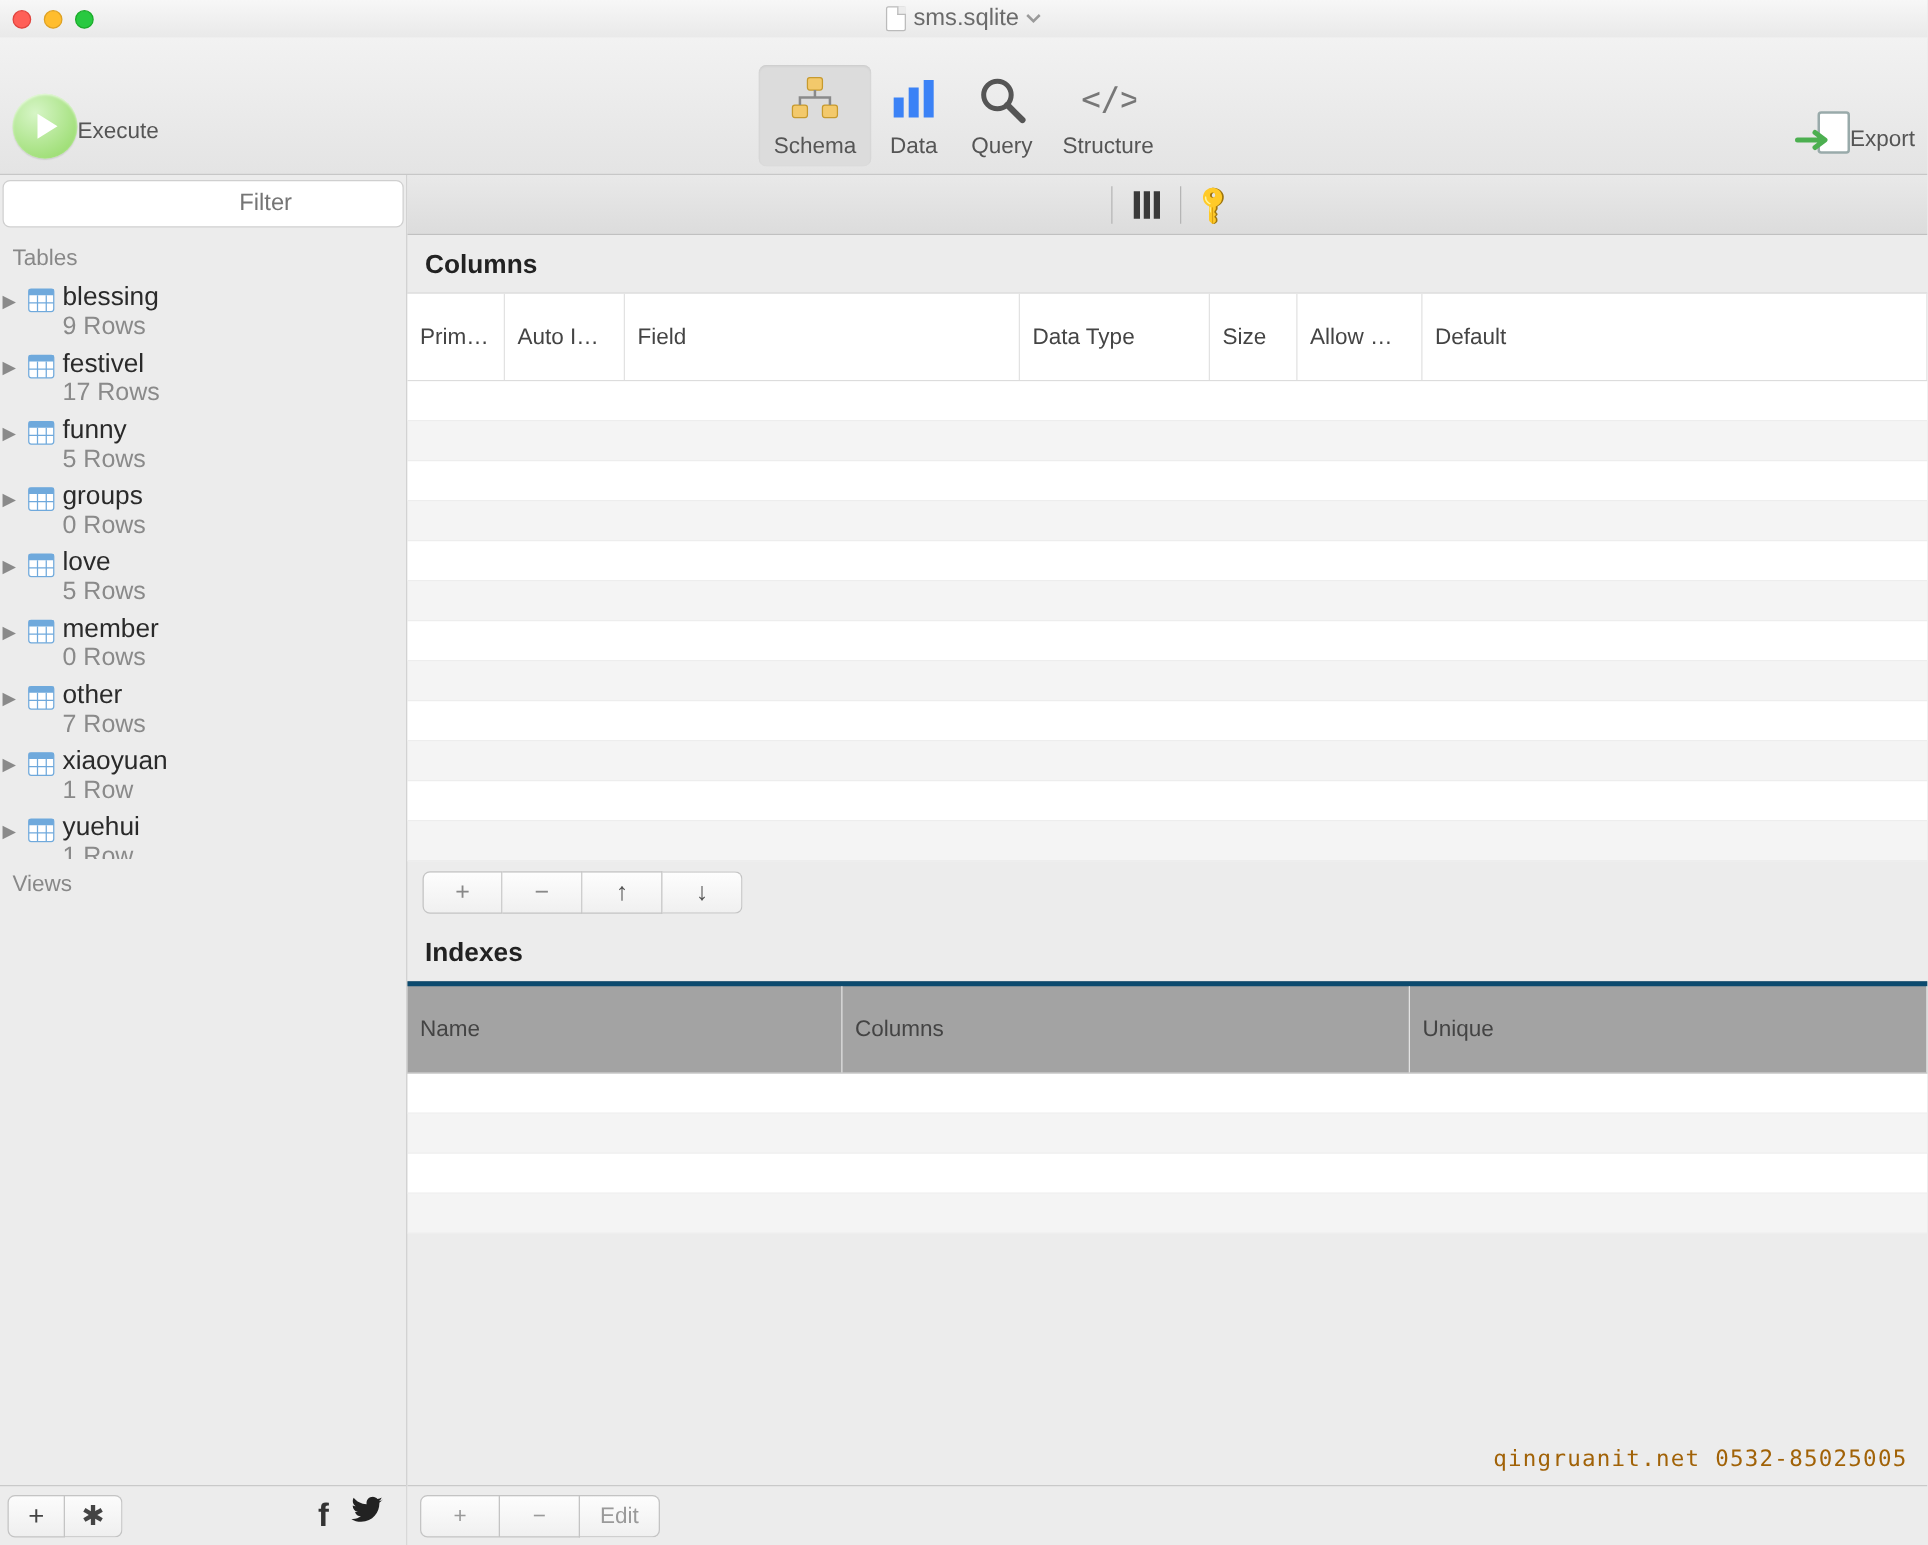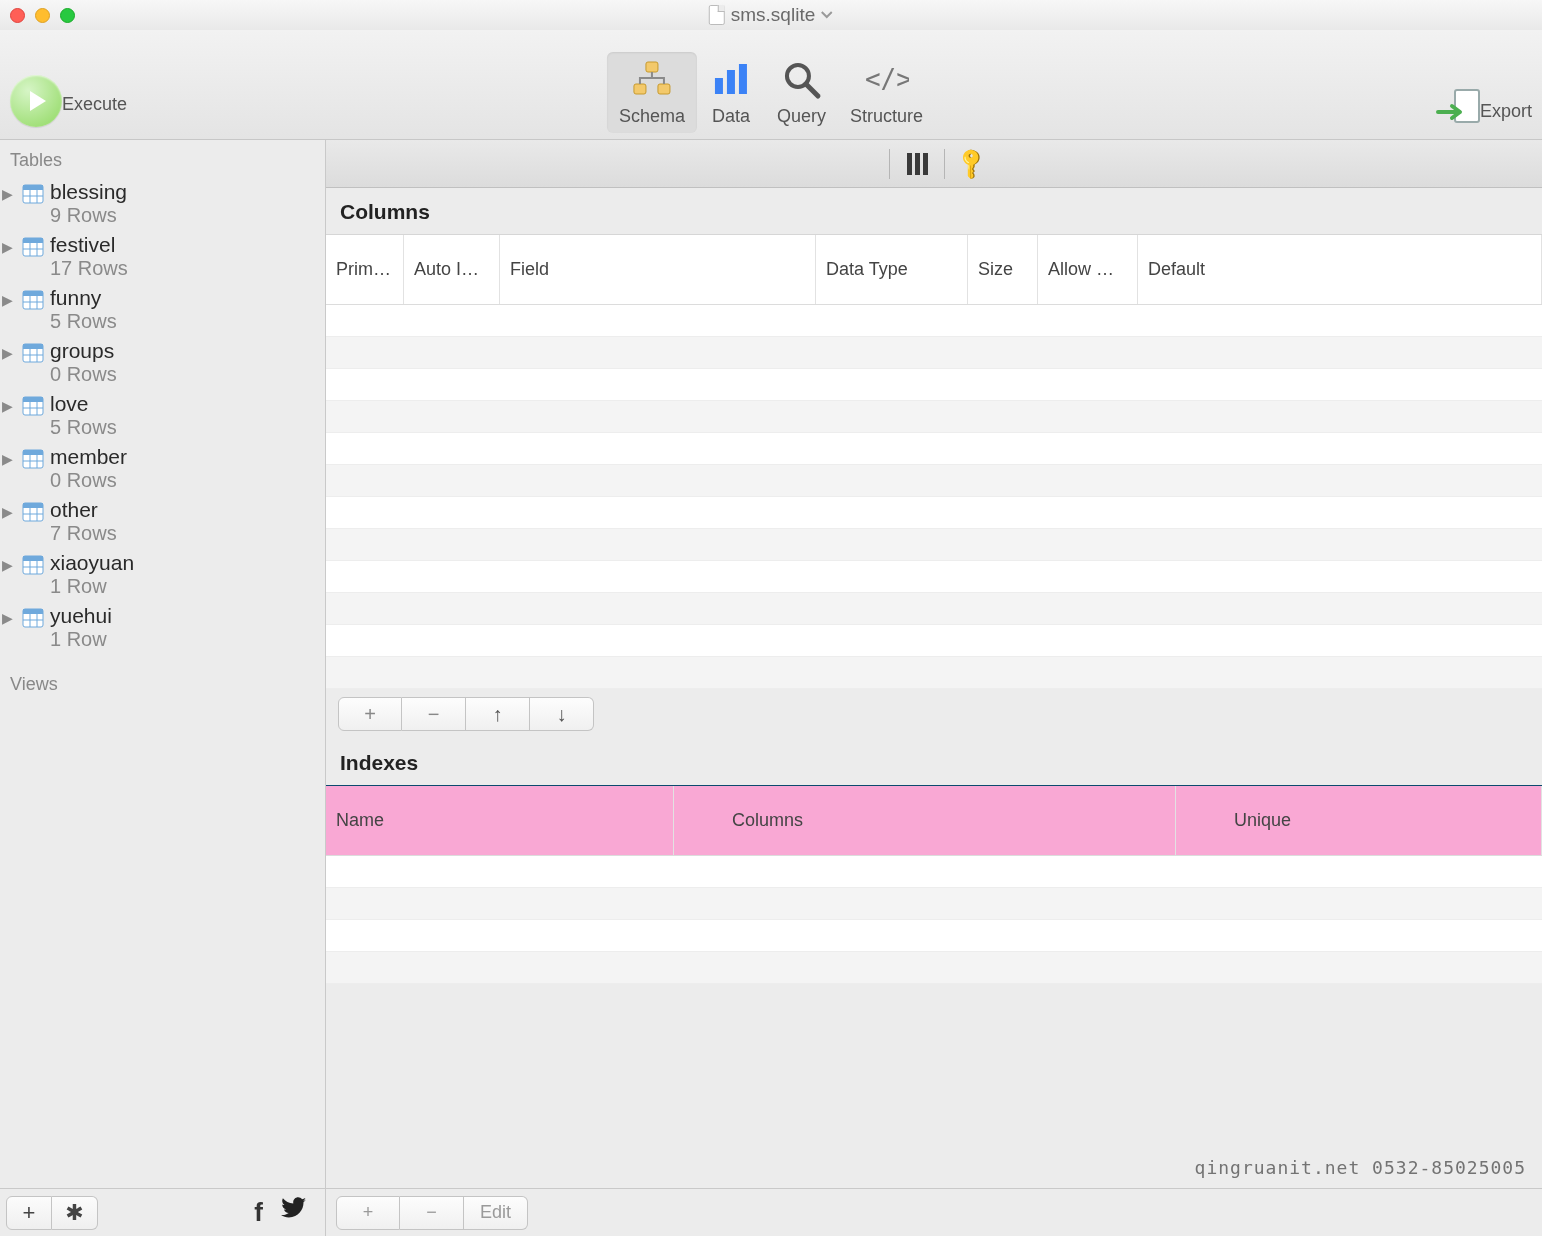--- a/index.html
+++ b/index.html
@@ -73,23 +73,23 @@
 .grow.plain { background:#fff; }
 
 .row-controls { padding:8px 12px; display:flex; }
 .seg { display:flex; }
 .seg button { width:64px; height:34px; border:1px solid #c4c4c4; background:linear-gradient(#fdfdfd,#f0f0f0); color:#888; font-size:20px; display:flex; align-items:center; justify-content:center; }
 .seg button:first-child { border-radius:6px 0 0 6px; }
 .seg button:last-child { border-radius:0 6px 6px 0; }
 .seg button + button { border-left:none; }
 
 .indexes-section { display:flex; flex-direction:column; flex:1; min-height:0; }
-.idx-head { display:flex; background:#f9a8d4; border-top:1px solid #0c4a6e; border-bottom:1px solid #dcdcdc;gap:48px; }
+.idx-head { display:flex; background:#a3a3a3; border-top:4px solid #0c4a6e; border-bottom:1px solid #dcdcdc; }
 .idx-rows { flex:1; overflow:hidden; }
-.watermark { position:absolute; right:16px; bottom:58px; color:#737373; font-family: ui-monospace, Menlo, monospace; font-size:18px; letter-spacing:1px; }
+.watermark { position:absolute; right:16px; bottom:58px; color:#a16207; font-family: ui-monospace, Menlo, monospace; font-size:18px; letter-spacing:1px; }
 
 .bottom-controls { height:48px; border-top:1px solid #c9c9c9; display:flex; align-items:center; padding:0 10px; gap:0; background:#ececec; }
 .bottom-seg { display:flex; }
 .bottom-seg button { width:64px; height:34px; border:1px solid #c4c4c4; background:linear-gradient(#fdfdfd,#f0f0f0); color:#9a9a9a; font-size:18px; display:flex; align-items:center; justify-content:center; }
 .bottom-seg button:first-child { border-radius:6px 0 0 6px; }
 .bottom-seg button:last-child { border-radius:0 6px 6px 0; }
 .bottom-seg button + button { border-left:none; }
 
 svg { display:block; }
 </style>
@@ -169,20 +169,27 @@
             <path d="M2 9 H22 M16 3 L24 9 L16 15" stroke="#4caf50" stroke-width="4" fill="none" stroke-linecap="round" stroke-linejoin="round"></path>
           </svg>
       </div>
       <div class="tb-label">Export</div>
     </div>
   </div>
 
   <div class="body">
 
     <div class="sidebar">
+      <div class="filter-wrap filter-inner">
+        <svg class="filter-mag" width="20" height="20">
+            <circle cx="8" cy="8" r="6" stroke="#9a9a9a" stroke-width="2" fill="none"></circle>
+            <line x1="13" y1="13" x2="18" y2="18" stroke="#9a9a9a" stroke-width="2"></line>
+          </svg>
+        <input class="filter" style="text-align: center;" placeholder="Filter">
+      </div>
       <div class="section-label">Tables</div>
 
       <div class="tables-list" id="tables-list">
           <div class="table-row">
             <span class="disclosure">▶</span>
             <span class="table-mini">
               <svg width="22" height="20">
                 <rect x="1" y="1" width="20" height="18" rx="2" fill="#fff" stroke="#6fa9dc"></rect>
                 <rect x="1" y="1" width="20" height="5" fill="#6fa9dc"></rect>
                 <line x1="1" y1="12" x2="21" y2="12" stroke="#6fa9dc"></line>

